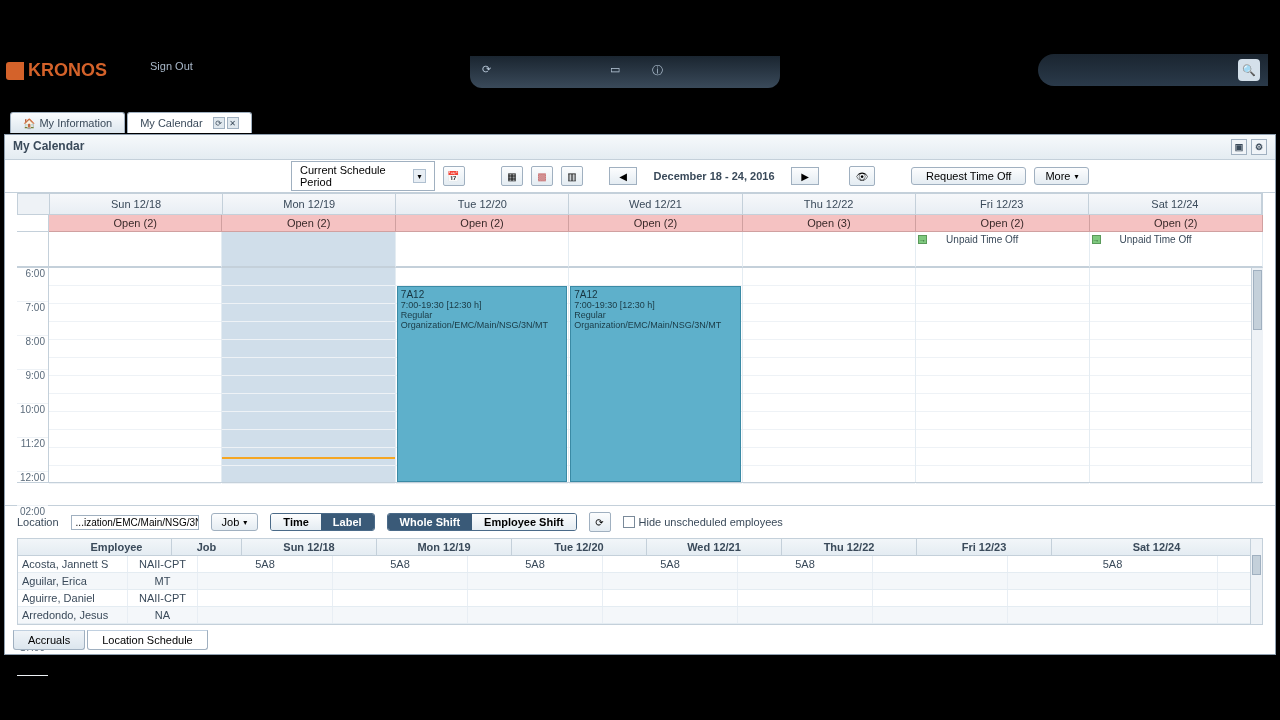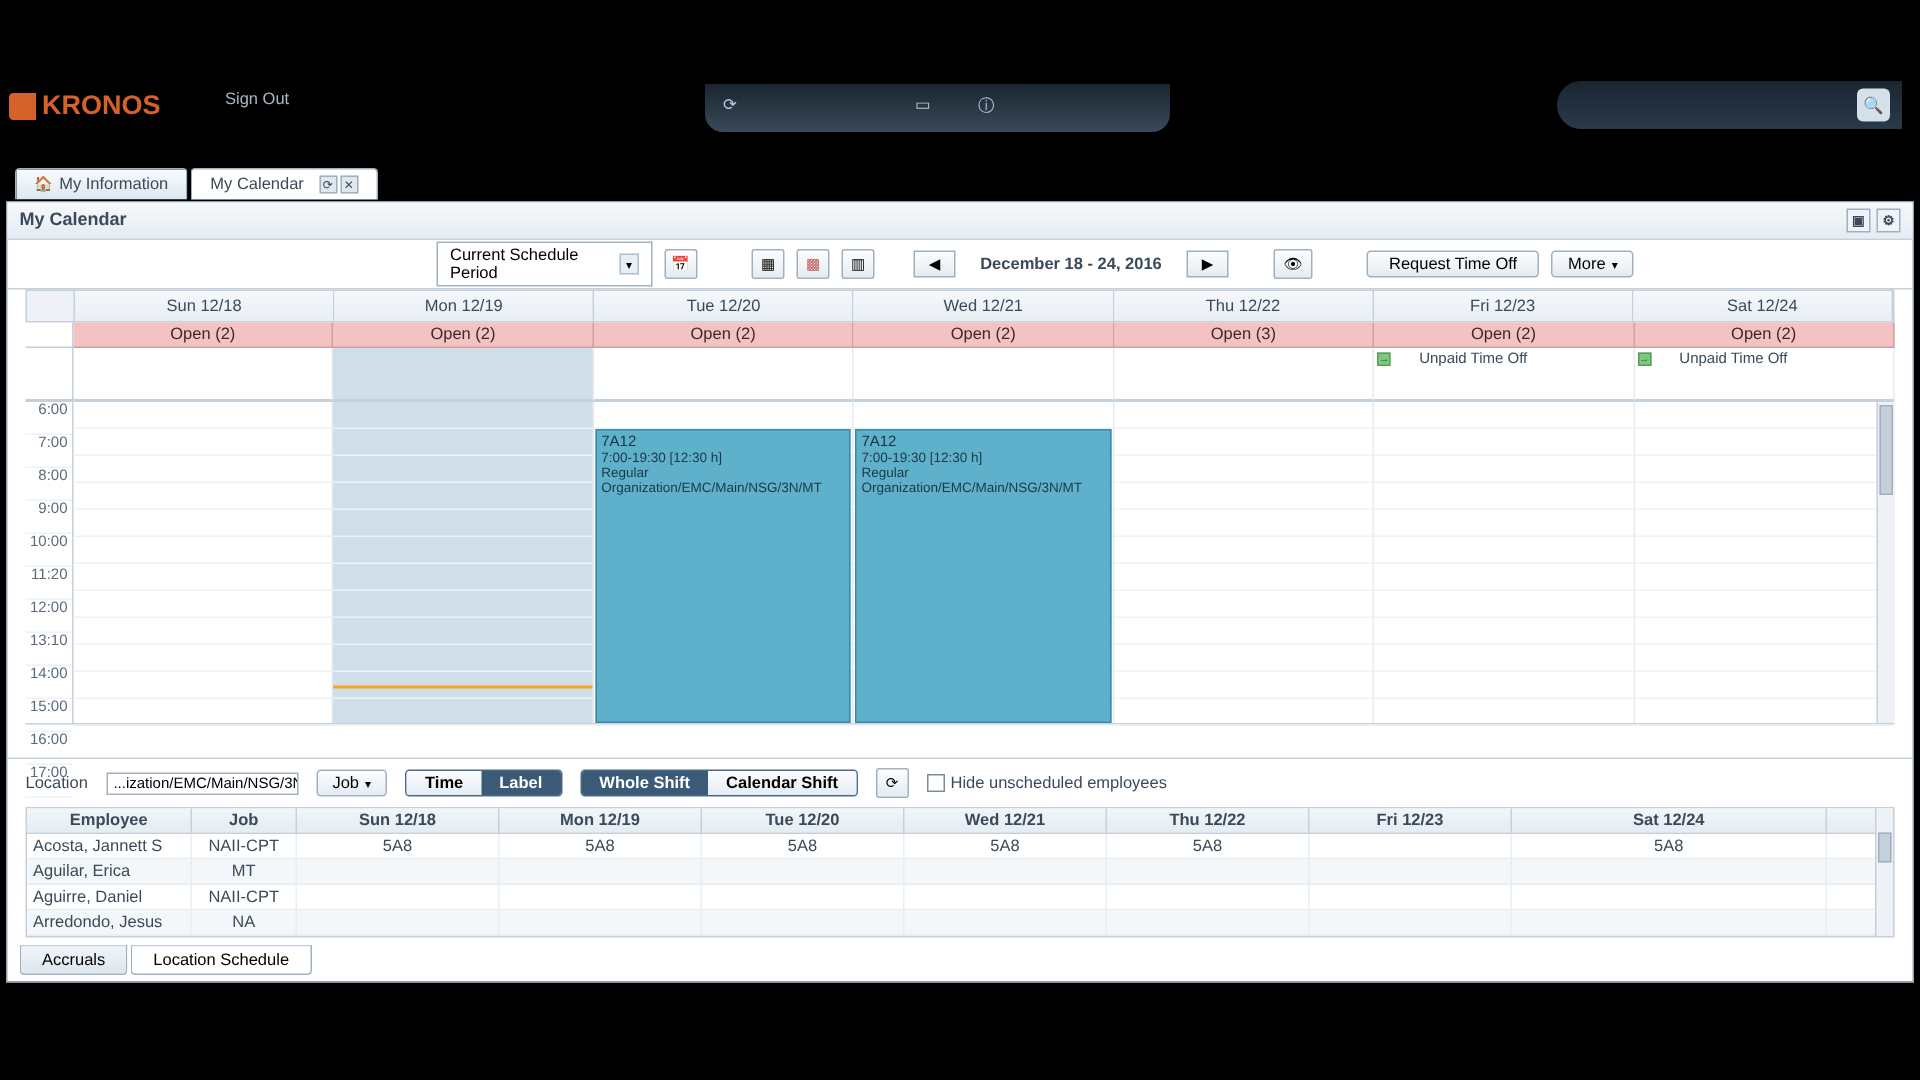--- a/index.html
+++ b/index.html
@@ -51,21 +51,21 @@
 .open-cell { flex: 1; background: #f5c2c2; border-right: 1px solid #d0a0a0; border-bottom: 1px solid #d0a0a0; text-align: center; padding: 2px 0; font-size: 11px; color: #3a2a2a; }
 .event-strip { display: flex; margin: 0 12px; height: 36px; }
 .strip-gutter { width: 32px; border-right: 1px solid #c4d0da; border-bottom: 2px solid #c4d0da;}
 .strip-cell { flex: 1; border-right: 1px solid #e4ecf2; border-bottom: 2px solid #c4d0da; position: relative; padding:2px;}
 .strip-cell.today-bg { background: #d0deea; }
 .uto { font-size: 10px; color: #3a4a5a; display:flex; align-items:center; gap:19px;}
 .uto-arrow { width:9px; height:9px; background:#7fc97f; border:1px solid #5a9a5a; display:flex;align-items:center;justify-content:center;font-size:7px;color:#2a5a2a;}
 
 .grid-wrap { display: flex; margin: 0 12px; height: 215px; position: relative; border-bottom:1px solid #c4d0da;}
 .time-col { width: 32px; border-right: 1px solid #c4d0da; }
-.time-row { height: 22px; border-bottom: 1px solid #eef2f6; font-size: 10px; color: #5a6a7a; text-align: right; padding-right: 3px; }
+.time-row { height: 34px; border-bottom: 1px solid #eef2f6; font-size: 10px; color: #5a6a7a; text-align: right; padding-right: 3px; }
 .day-col { flex: 1; border-right: 1px solid #e4ecf2; position: relative; }
 .day-col.today { background: #d0deea; }
 .hour-line { height: 18px; border-bottom: 1px solid #eef2f6; }
 .orange-line { position: absolute; left: 0; right: 0; top: 189px; height: 2px; background: #f5a623; }
 .shift { position: absolute; left: 1px; right: 1px; top: 18px; bottom: 0; background: #5eb0cb; border: 1px solid #3a8aa5; padding: 2px 3px; font-size: 9px; color: #1a3a45; overflow:hidden;}
 .shift-title { font-weight: normal; font-size: 10px; color:#163440;}
 .cal-scroll { position:absolute; right:0; top:0; width:12px; bottom:0; background:#eef2f6; border-left:1px solid #c4d0da;}
 .cal-scroll-thumb { position:absolute; left:1px; right:1px; background:#c4d0da; border:1px solid #a0b0c0;}
 
 
@@ -73,21 +73,21 @@
 .loc-label { font-size: 11px; color: #3a4a5a; }
 .loc-dd { border: 1px solid #a0b0c0; background: #fff; padding: 1px 4px; width: 128px; font-size: 10px; overflow:hidden; white-space:nowrap; display:flex; justify-content:space-between;}
 .seg { display: flex; border: 1px solid #4a6a88; border-radius: 3px; overflow: hidden; }
 .seg-btn { padding: 2px 12px; font-size: 11px; background: linear-gradient(#fcfdfe, #e4ecf2); font-weight: bold; }
 .seg-btn.sel { background: #3a5a78; color: #fff; }
 .chk { font-size: 11px; color: #3a4a5a; display: flex; align-items: center; gap: 4px; }
 .chk-box { width: 12px; height: 12px; border: 1px solid #7a8a9a; background: #fff; }
 
 
 .emp-table { margin: 0 12px; border: 1px solid #c4d0da; position:relative;}
-.emp-head { display: flex; background: linear-gradient(#f2f6f9, #e4ecf2); border-bottom: 1px solid #c4d0da; }
+.emp-head { display: flex; background: linear-gradient(#f2f6f9, #e4ecf2); border-bottom: 1px solid #c4d0da; justify-content: flex-end; }
 .emp-h { border-right: 1px solid #c4d0da; padding: 2px 4px; font-size: 11px; font-weight: bold; color: #3a4a5a; text-align: center; }
 .emp-row { display: flex; border-bottom: 1px solid #e4ecf2; }
 .emp-row.alt { background: #f4f7fa; }
 .emp-c { border-right: 1px solid #e8eef4; padding: 2px 4px; font-size: 11px; color: #3a4a5a; text-align: center; }
 .emp-c.name { text-align: left; }
 .emp-scroll { position:absolute; right:0; top:0; bottom:0; width:12px; background:#eef2f6; border-left:1px solid #c4d0da;}
 
 
 .bottom-tabs { position: absolute; left: 8px; bottom: 4px; display: flex; }
 .b-tab { border: 1px solid #a0b0c0; border-top: 1px solid #c0d0e0; padding: 3px 14px; font-size: 11px; background: linear-gradient(#f0f4f8, #dce6ee); margin-right: 2px; border-radius: 0 0 3px 3px;}
@@ -209,21 +209,21 @@
     </div>
     <div class="grid-wrap">
       <div class="time-col" id="time-col">
           <div class="time-row">6:00</div>
           <div class="time-row">7:00</div>
           <div class="time-row">8:00</div>
           <div class="time-row">9:00</div>
           <div class="time-row">10:00</div>
           <div class="time-row">11:20</div>
           <div class="time-row">12:00</div>
-          <div class="time-row">13:10</div>
+          <div class="time-row">02:00</div>
           <div class="time-row">14:00</div>
           <div class="time-row">15:00</div>
           <div class="time-row">16:00</div>
           <div class="time-row">17:00</div>
         </div>
       <div class="day-col">
           <div id="hl0">
             <div class="hour-line"></div>
             <div class="hour-line"></div>
             <div class="hour-line"></div>
@@ -362,21 +362,21 @@
     <div class="more-btn" style="padding:2px 10px;">
       <span>Job</span>
       <span style="font-size:8px;">▾</span>
     </div>
     <div class="seg">
       <div class="seg-btn">Time</div>
       <div class="seg-btn sel">Label</div>
     </div>
     <div class="seg">
       <div class="seg-btn sel">Whole Shift</div>
-      <div class="seg-btn">Calendar Shift</div>
+      <div class="seg-btn">Employee Shift</div>
     </div>
     <span class="tb-btn">⟳</span>
     <label class="chk">
       <span class="chk-box"></span>
       <span>Hide unscheduled employees</span>
     </label>
   </div>
 
   <div class="emp-table">
     <div class="emp-head" id="emp-head">

